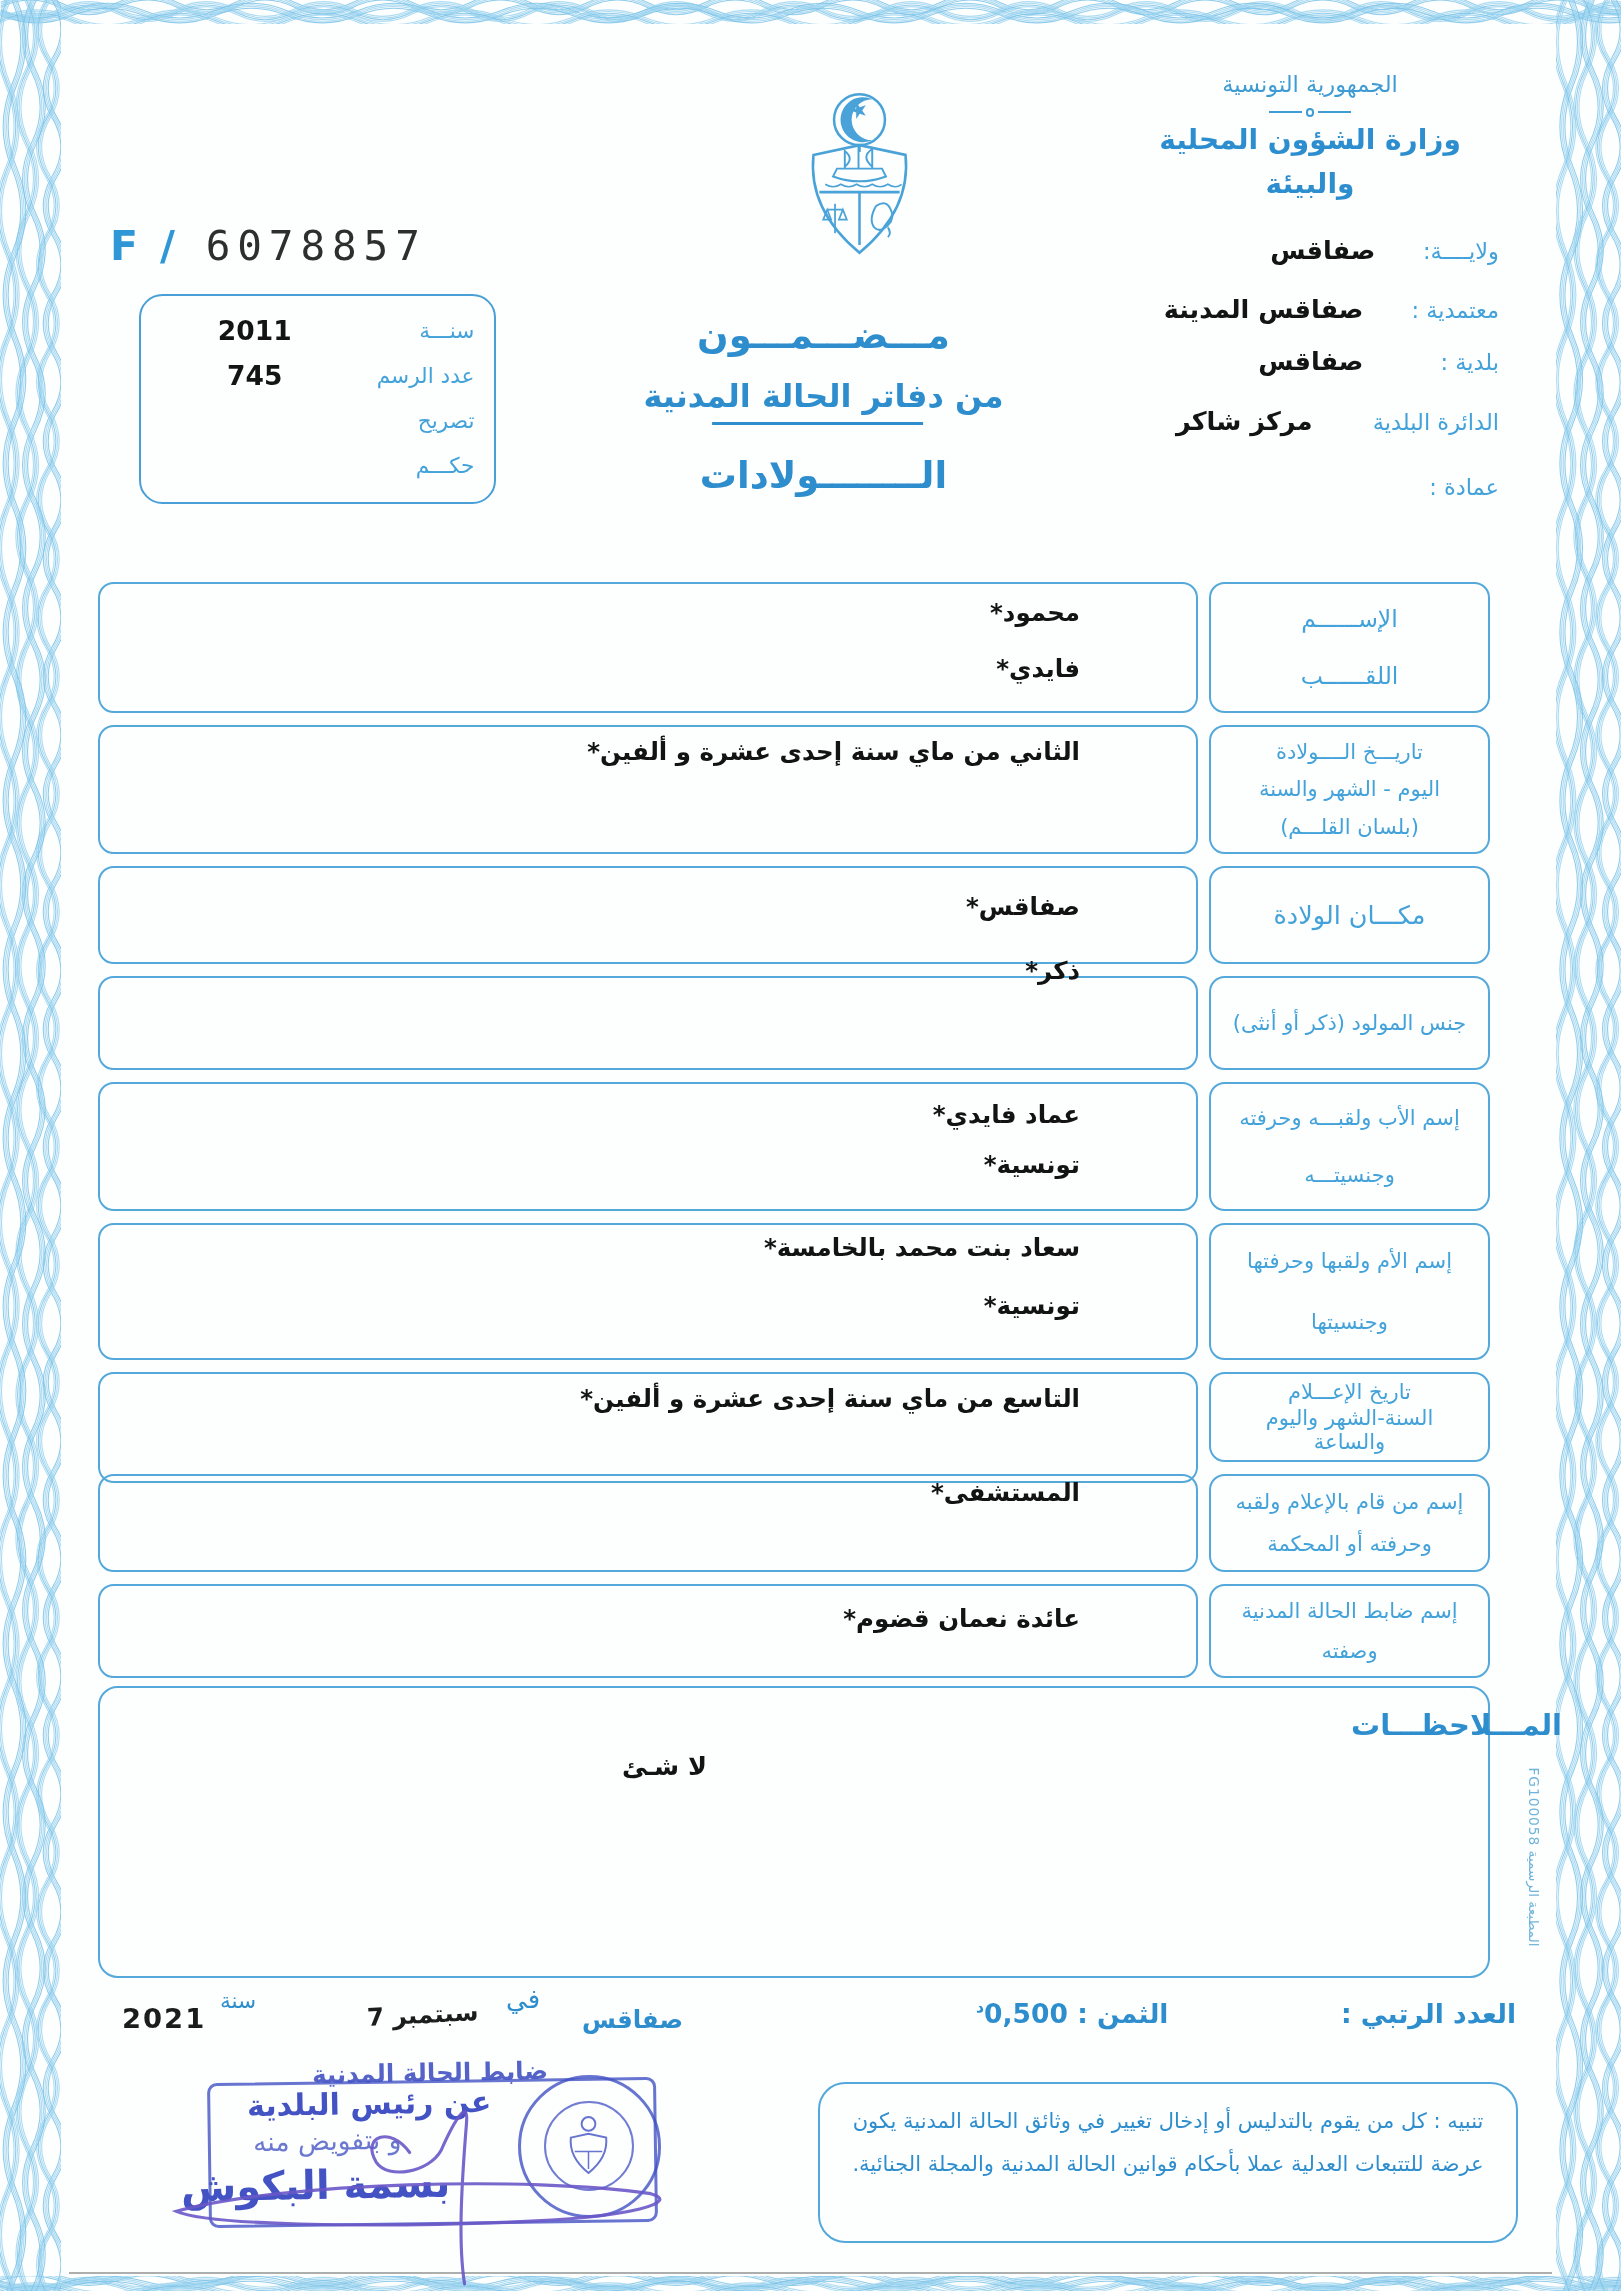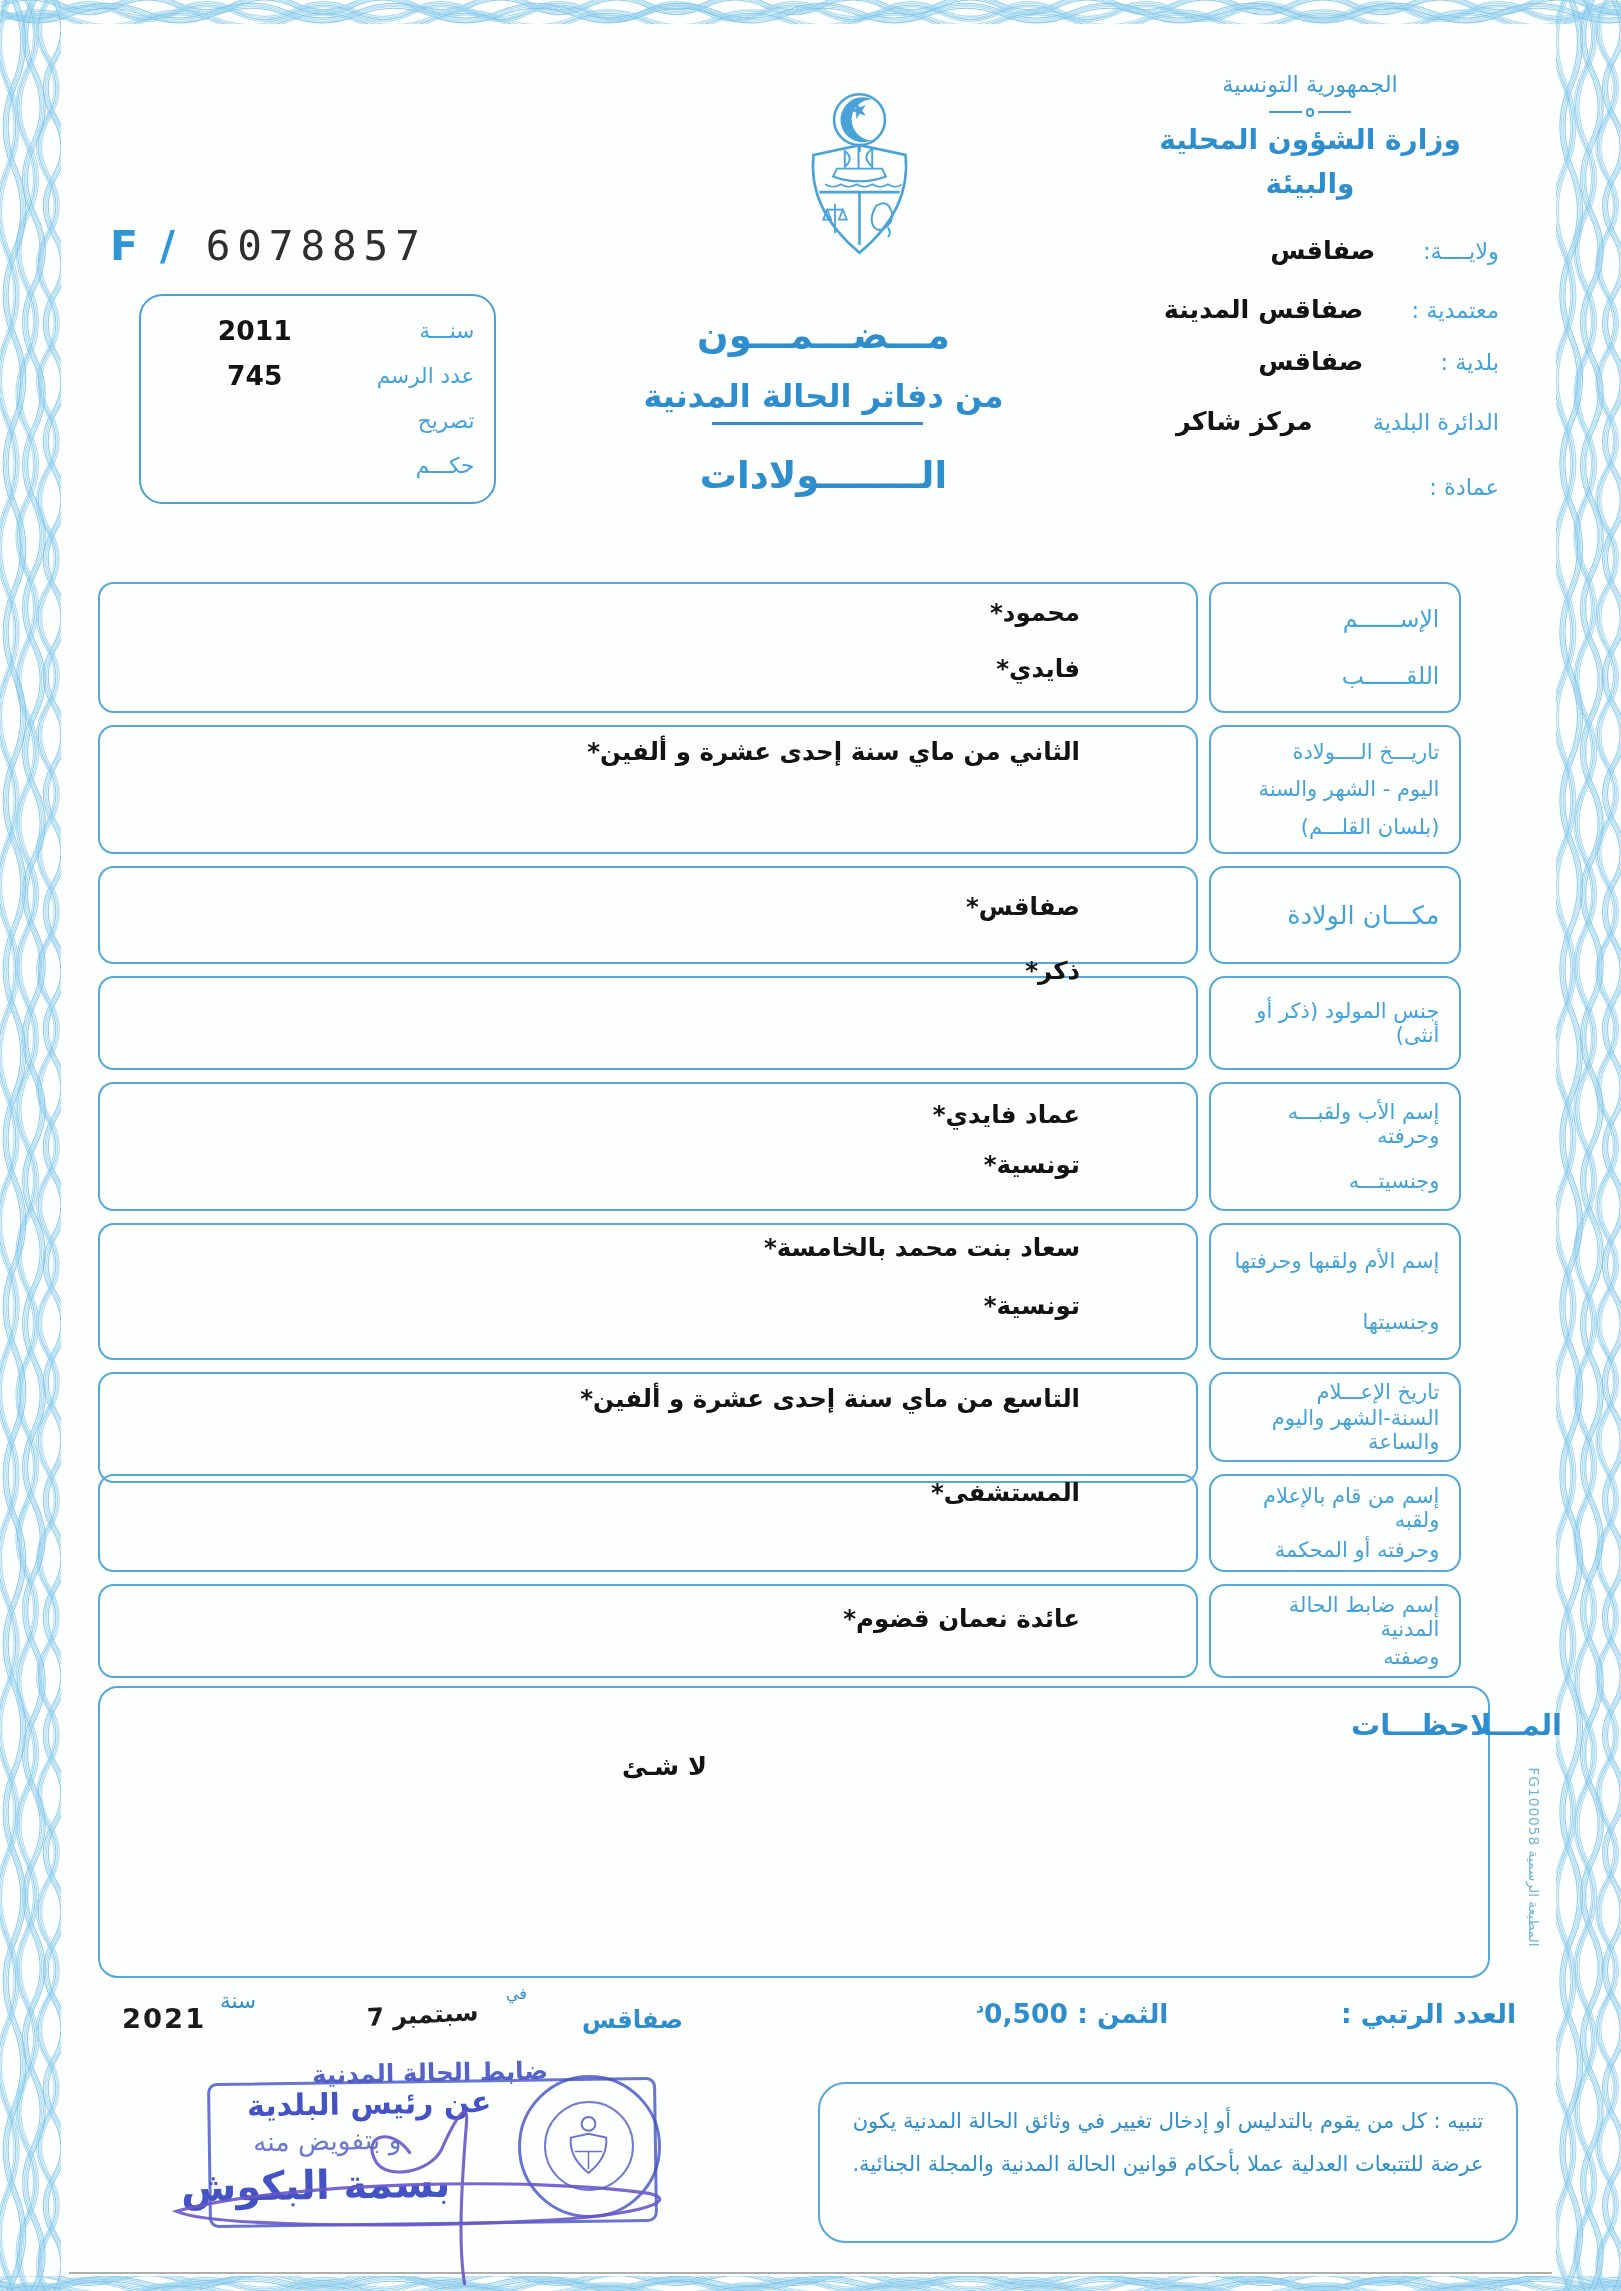--- a/index.html
+++ b/index.html
@@ -39,36 +39,36 @@
   .title{position:absolute;left:549px;top:314px;width:549px;text-align:center;direction:rtl;color:#2e8ecd;}
   .t1{font-size:37px;font-weight:bold;}
   .t2{font-size:32px;font-weight:bold;margin-top:19.6px;}
   .t-underline{width:211px;height:2.9px;background:#2e8ecd;margin:7.8px auto 0;transform:translateX(-5.9px);}
   .t3{font-size:37px;font-weight:bold;margin-top:29px;}
 
   
   .vbox{position:absolute;left:98px;width:1100px;border:2.9px solid #54a9da;border-radius:15.7px;overflow:visible;}
   .vlines{direction:rtl;display:flex;flex-direction:column;gap:25.5px;padding-right:116px;text-align:right;
           font-weight:bold;font-size:24.5px;color:#131313;}
-  .lbox{position:absolute;left:1209px;width:252px;border:2.9px solid #54a9da;border-radius:15.7px;color:#42a2d9;
-        direction:rtl;display:flex;flex-direction:column;justify-content:space-around;padding:5.9px 19.6px;}
+  .lbox{position:absolute;left:1209px;width:281px;border:2.9px solid #54a9da;border-radius:15.7px;color:#42a2d9;
+        direction:rtl;display:flex;flex-direction:column;justify-content:space-around;padding:5.9px 19.6px;text-align:center;}
 
   
   .remarks{position:absolute;left:98px;top:1686px;width:1392px;height:292px;border:2.9px solid #54a9da;border-radius:19.6px;}
   .remarks-title{position:absolute;top:19.6px;left:0;right:0;text-align:right;transform:translateX(74px);
                  color:#2e8ecd;font-weight:bold;font-size:29px;direction:rtl;}
   .remarks-value{position:absolute;left:522px;top:63px;font-weight:bold;font-size:25.5px;direction:rtl;}
 
   
   .ordinal{position:absolute;right:105px;top:1998px;color:#2e8ecd;font-weight:bold;font-size:26.5px;direction:rtl;}
   .price{position:absolute;left:976px;top:1998px;direction:rtl;color:#2e8ecd;font-size:26.5px;font-weight:bold;white-space:nowrap;}
   .price sup{font-size:15.7px;}
   .tk{position:absolute;white-space:nowrap;}
   .tk-place{left:582px;top:2005px;color:#2e8ecd;font-weight:bold;font-size:24.5px;}
-  .tk-in{left:506px;top:1984px;color:#2e8ecd;font-size:16px;}
+  .tk-in{left:506px;top:1984px;color:#2e8ecd;font-size:26px;}
   .tk-date{left:367px;top:2000px;color:#1c1c1c;font-weight:bold;font-size:24.5px;transform:rotate(-3deg);}
   .tk-yearlbl{left:220px;top:1988px;color:#2e8ecd;font-size:21.6px;}
   .tk-year{left:122px;top:2003px;color:#1c1c1c;font-weight:bold;font-size:27.4px;letter-spacing:2px;}
 
   
   .warning{position:absolute;left:818px;top:2082px;width:700px;height:161px;border:2.9px solid #54a9da;
            border-radius:27.4px;direction:rtl;color:#2e8ecd;font-size:21px;line-height:2.05;
            padding:15.7px 27.4px;text-align:center;}
 
   

